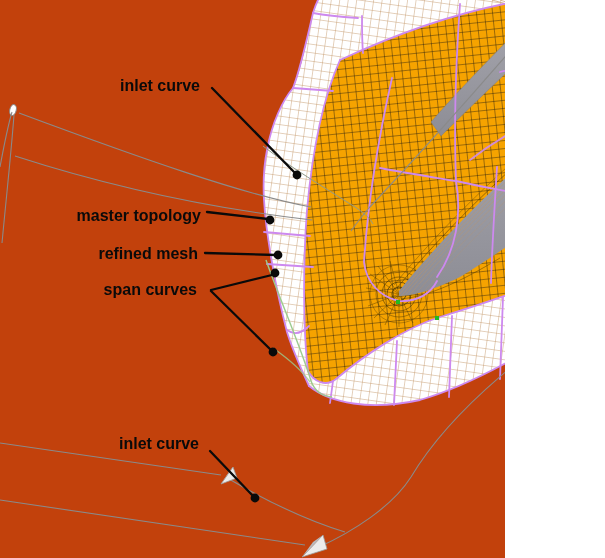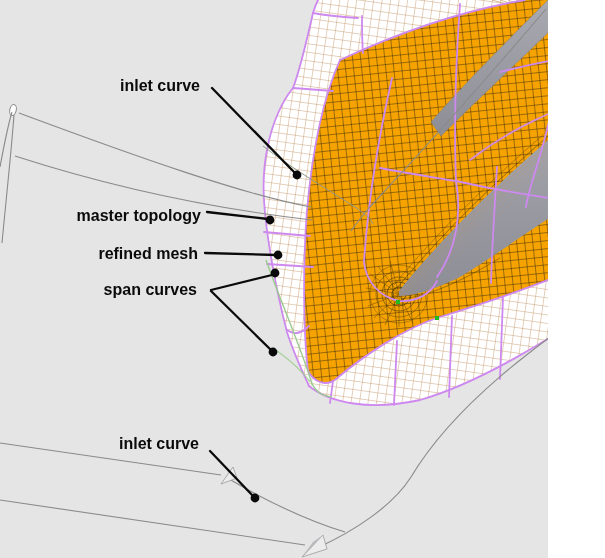--- a/index.html
+++ b/index.html
@@ -5,21 +5,21 @@
   :root{
     --callout:#0a0a0a;
     --purple:#cd89ef;
     --tan:#c59a6b;
     --orange:#f6a300;
     --blade:#9a9aa2;
     --green:#9ccb8f;
     --construction:#8a8a8a;
   }
   html,body{margin:0;padding:0;background:#ffffff;}
-  #stage{position:relative;width:548px;height:558px;background:#e5e5e5;overflow:hidden;
+  #stage{position:relative;width:505px;height:558px;background:#c2410c;overflow:hidden;
          font-family:"Liberation Sans",sans-serif;}
   svg{position:absolute;left:0;top:0;}
   .label{font-family:"Liberation Sans","DejaVu Sans",sans-serif;
          font-weight:bold;font-size:16px;fill:var(--callout,#0a0a0a);}
   .leader{stroke:var(--callout,#0a0a0a);stroke-width:2.3;fill:none;stroke-linecap:round;}
   .dot{fill:var(--callout,#0a0a0a);}
   .purple-line{stroke:var(--purple,#cd89ef);stroke-width:1.8;fill:none;stroke-linecap:round;}
   .construction{stroke:var(--construction,#8a8a8a);stroke-width:1.1;fill:none;}
   .green-line{stroke:var(--green,#9ccb8f);stroke-width:1.4;fill:none;}
   .tan-fan{stroke:var(--tan,#c59a6b);stroke-width:0.8;fill:none;opacity:.85;}

